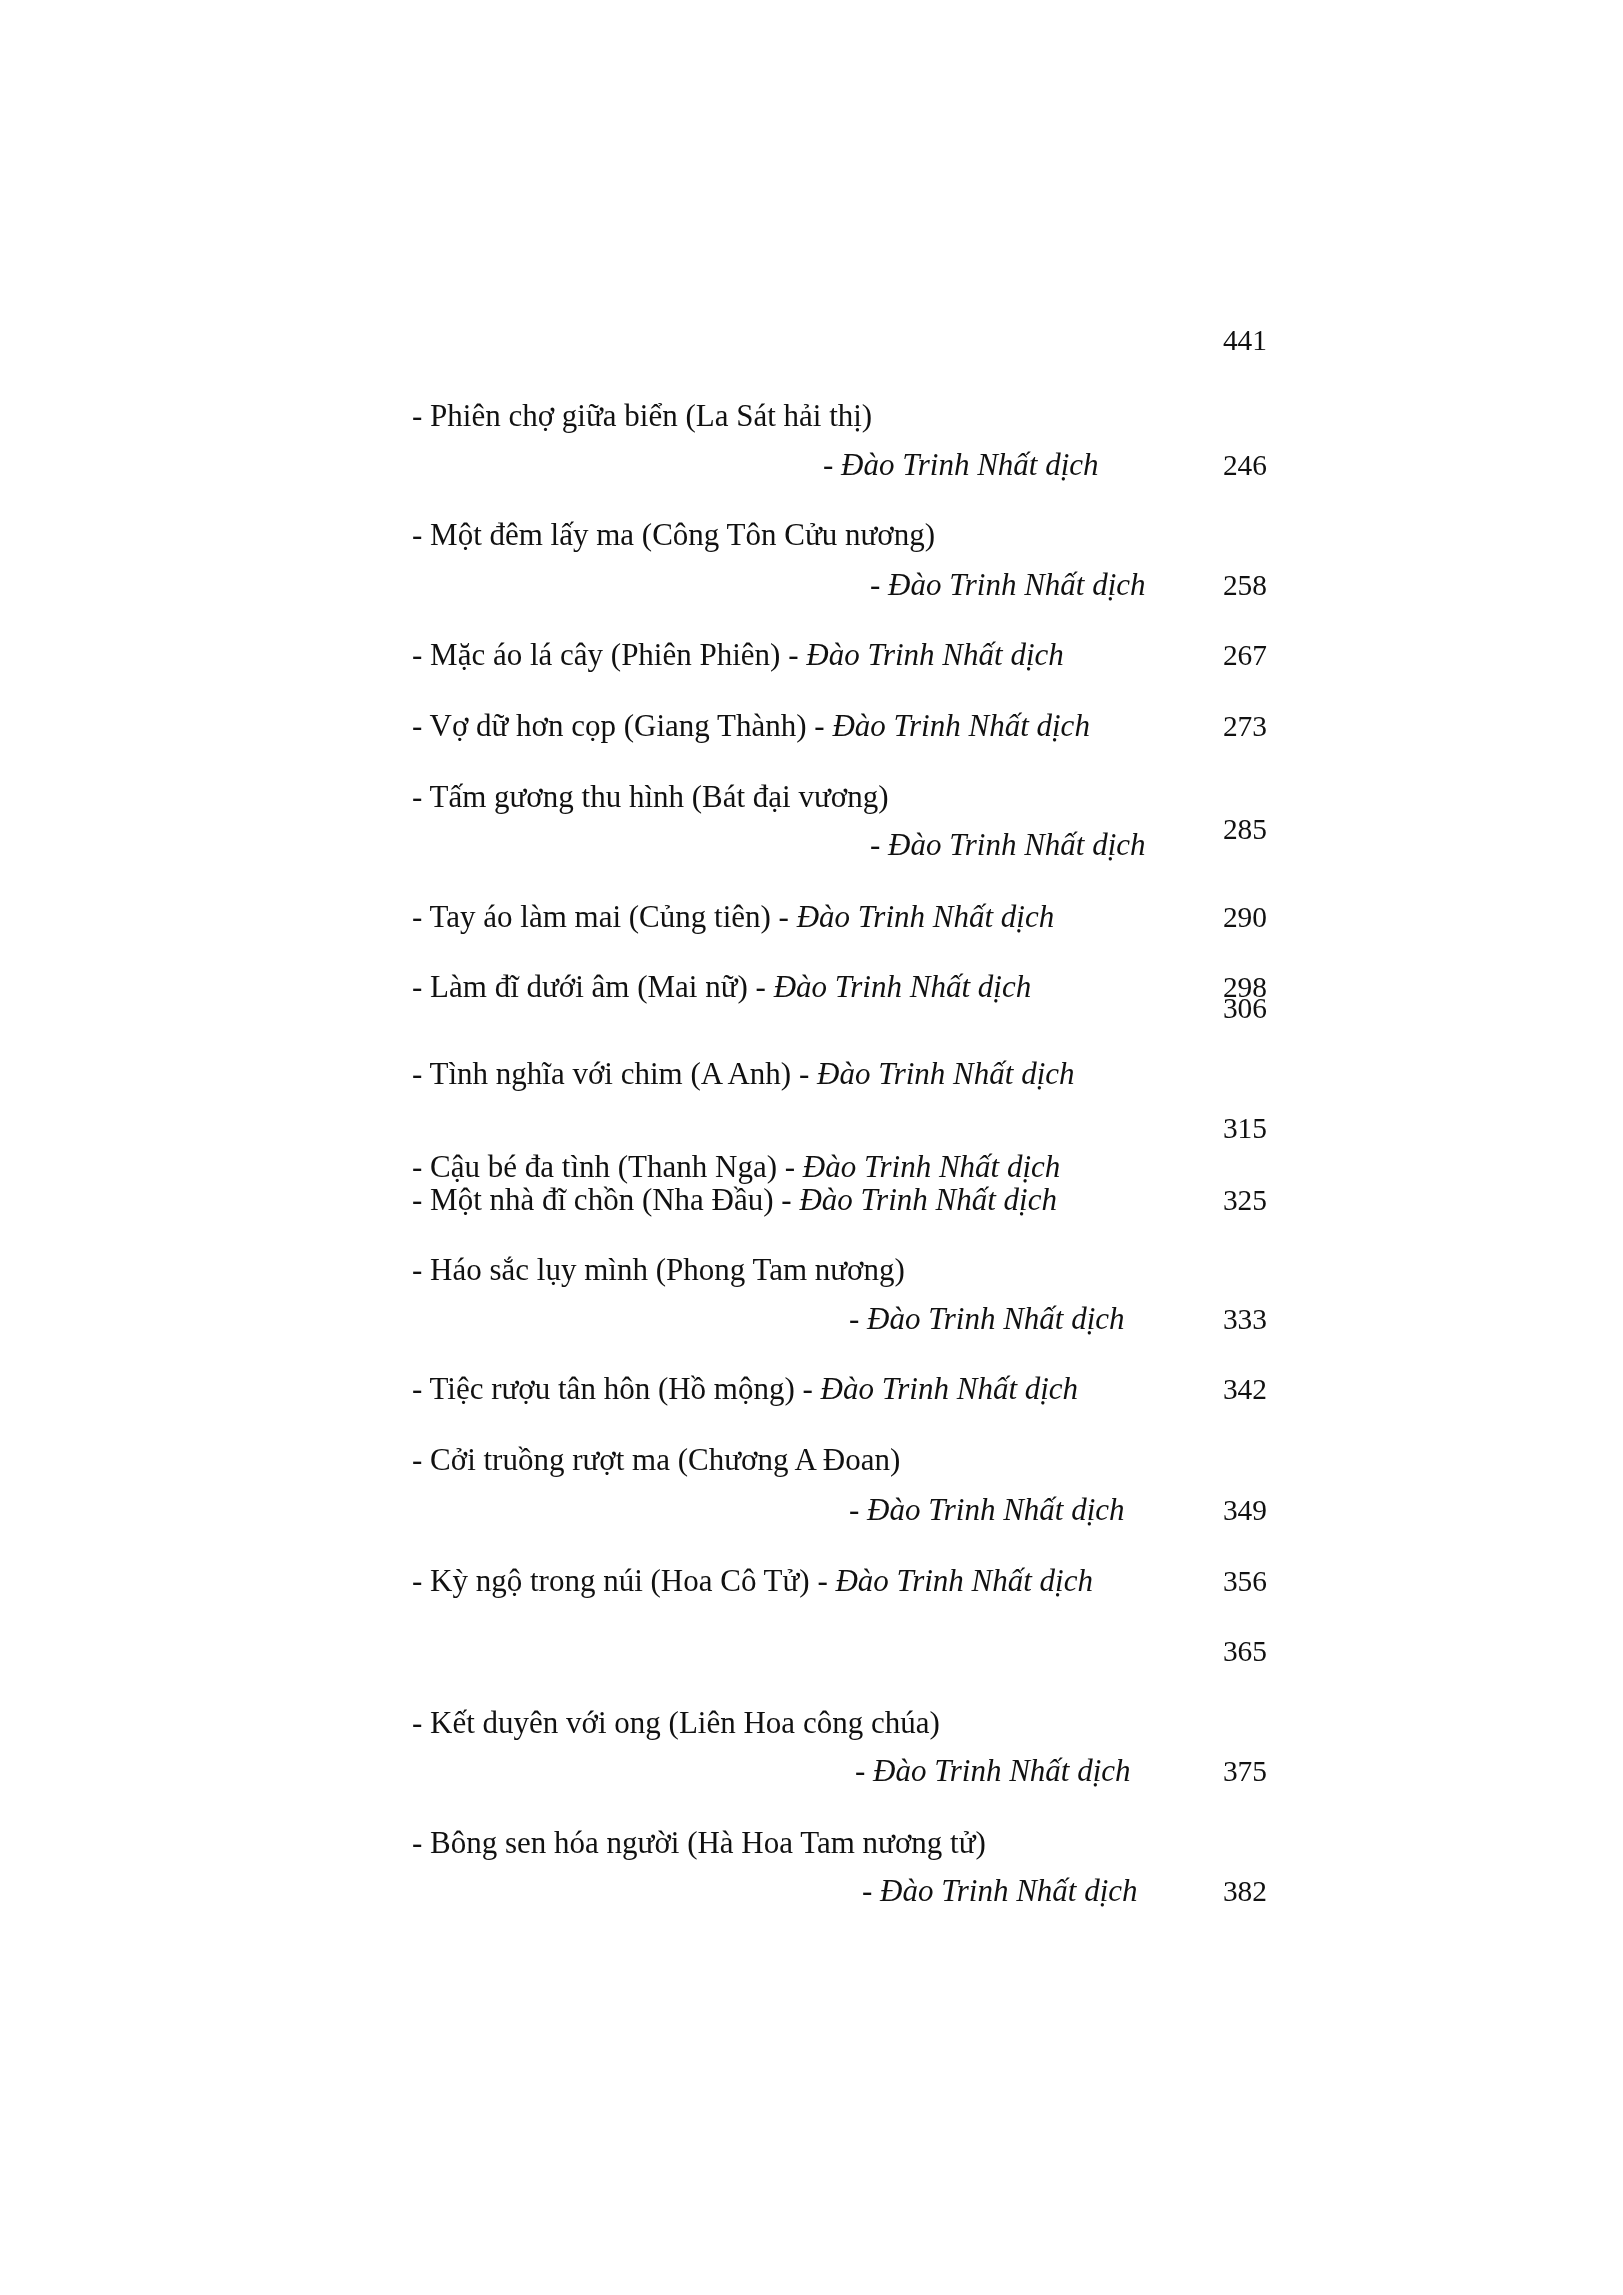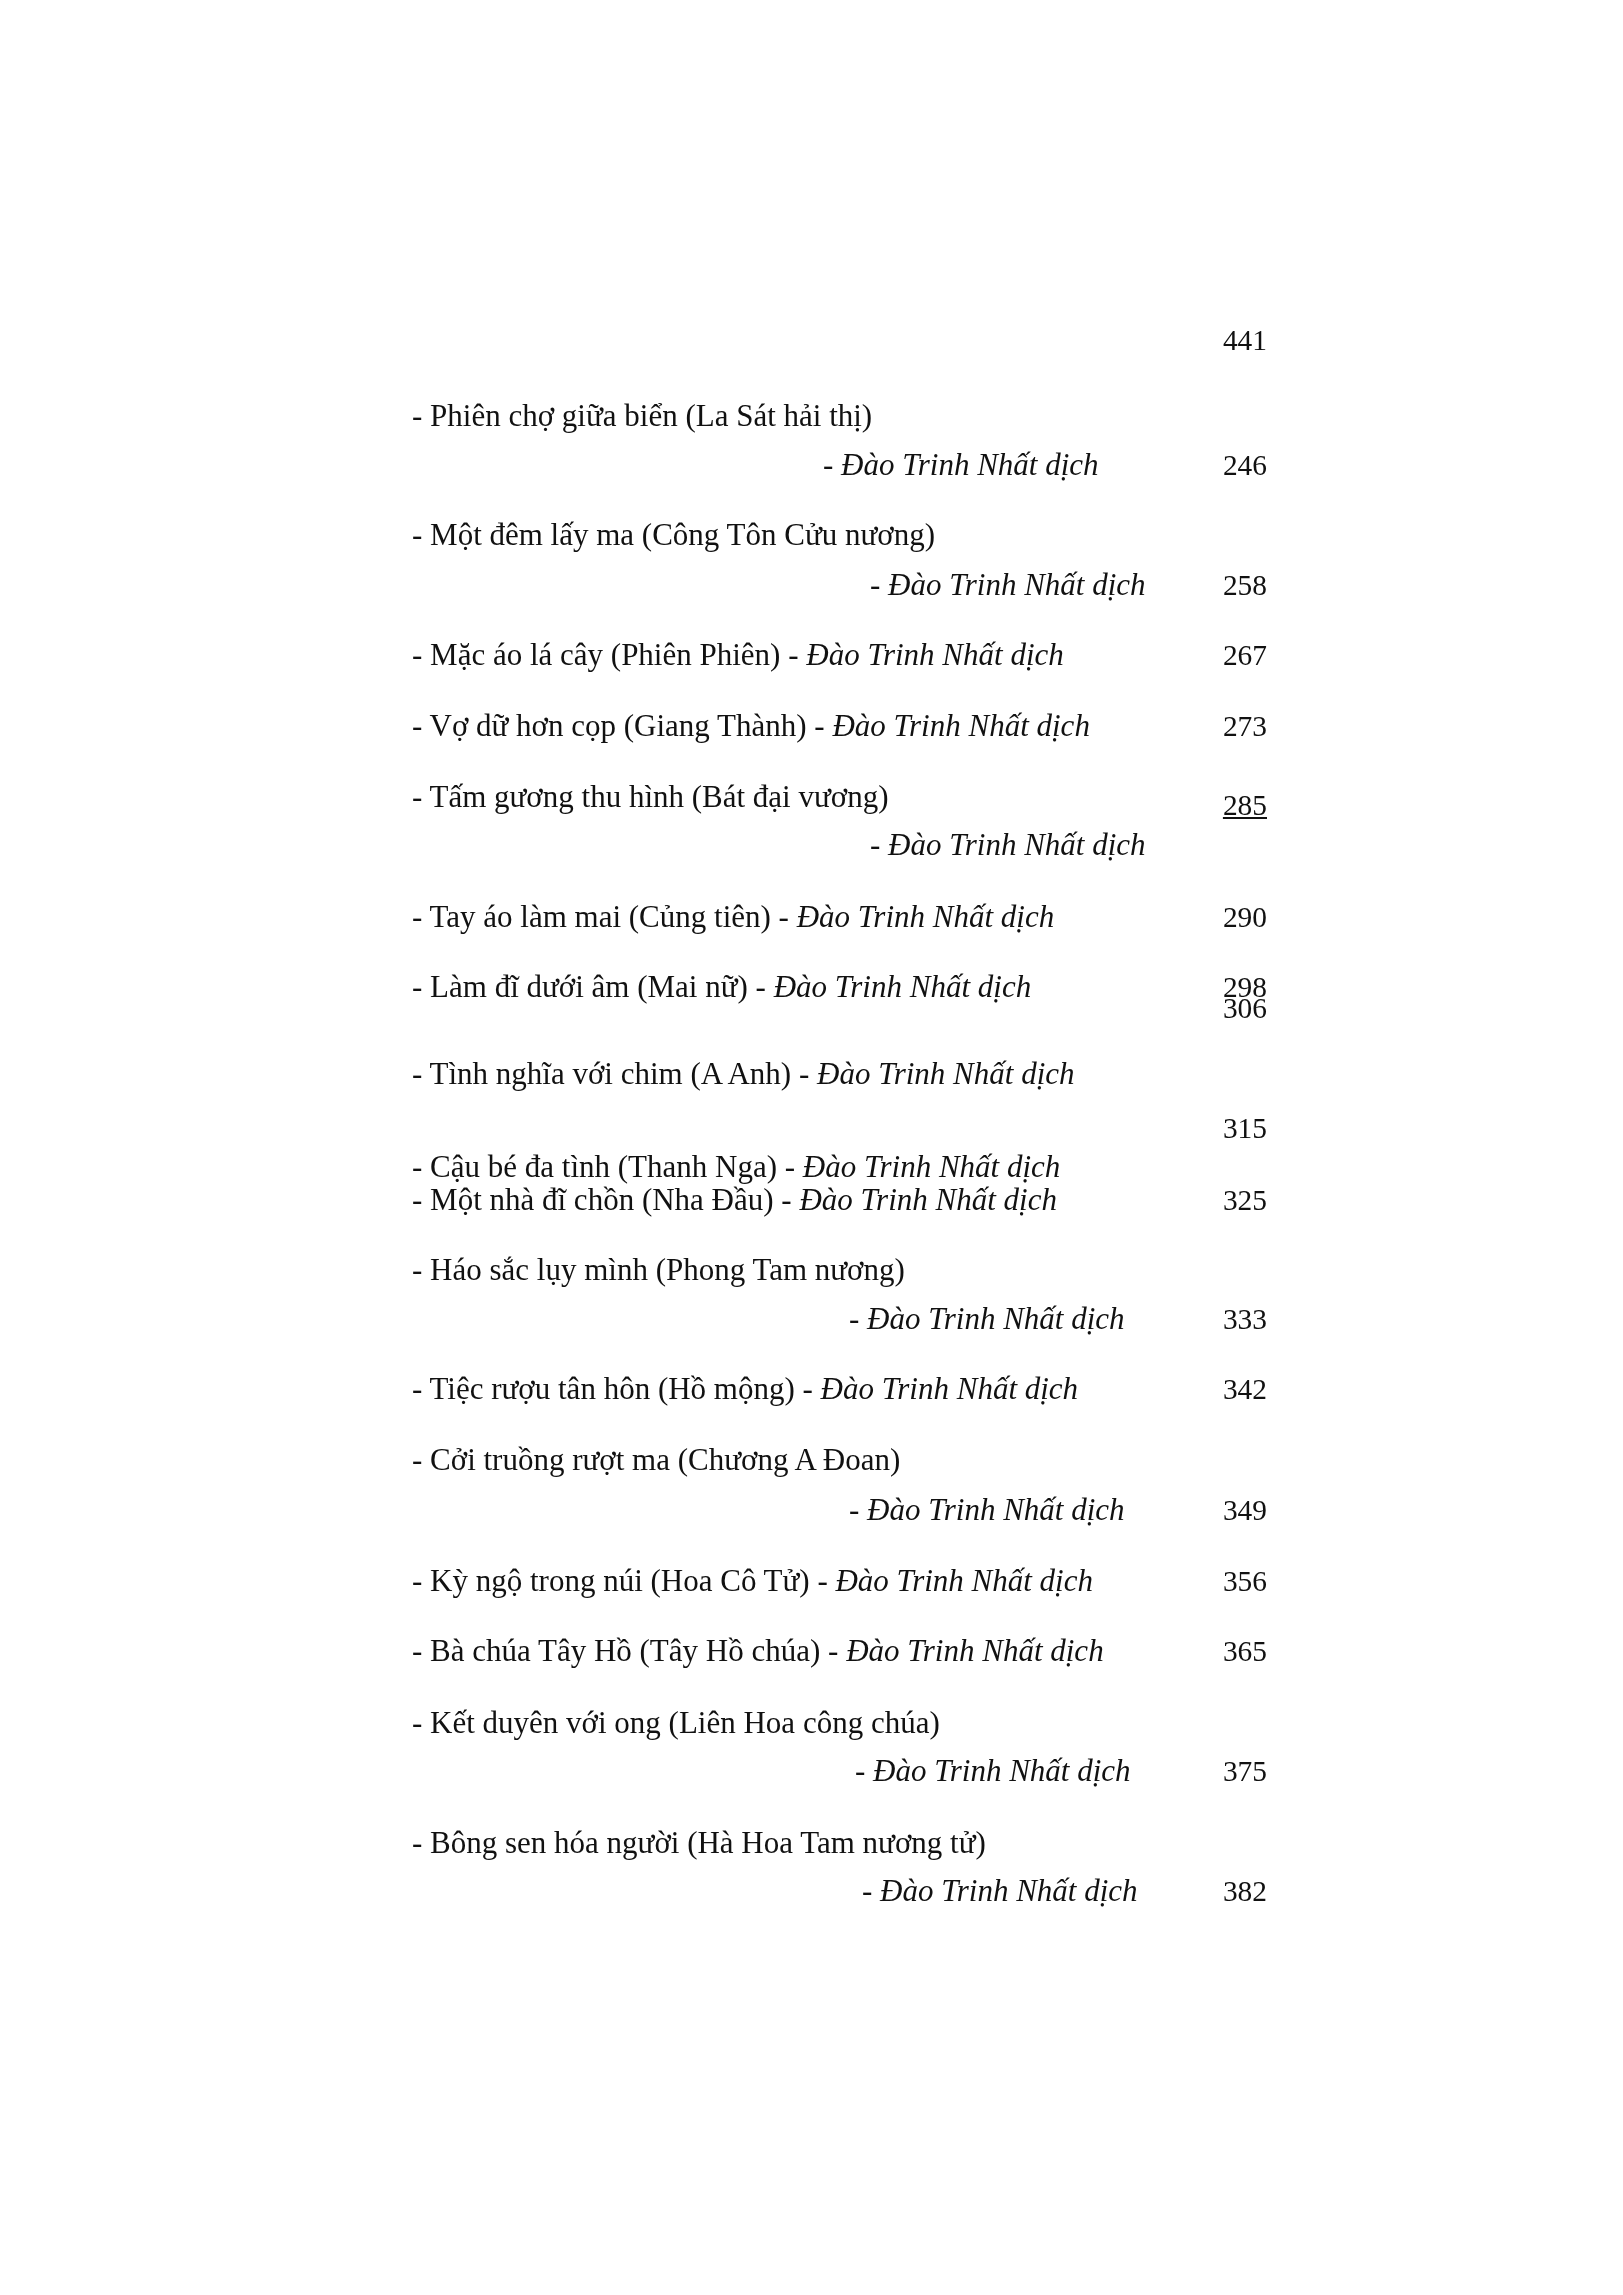--- a/index.html
+++ b/index.html
@@ -43,21 +43,21 @@
   <div class="num" style="top:634px;">267</div>
 
   <div class="line title" style="top:705px;">
     <span>- Vợ dữ hơn cọp (Giang Thành) -</span>
     <span class="credit">Đào Trinh Nhất dịch</span>
   </div>
   <div class="num" style="top:705px;">273</div>
 
   <div class="line title" style="top:776px;">- Tấm gương thu hình (Bát đại vương)</div>
   <div class="line credit" style="top:824px; left:870px;">- Đào Trinh Nhất dịch</div>
-  <div class="num" style="top:784px;text-decoration:underline;">285</div>
+  <div class="num" style="top:808px;">285</div>
 
   <div class="line title" style="top:896px;">
     <span>- Tay áo làm mai (Củng tiên) -</span>
     <span class="credit">Đào Trinh Nhất dịch</span>
   </div>
   <div class="num" style="top:896px;">290</div>
 
   <div class="line title" style="top:966px;">
     <span>- Làm đĩ dưới âm (Mai nữ) -</span>
     <span class="credit">Đào Trinh Nhất dịch</span>
@@ -95,24 +95,20 @@
   <div class="line title" style="top:1439px;">- Cởi truồng rượt ma (Chương A Đoan)</div>
   <div class="line credit" style="top:1489px; left:849px;">- Đào Trinh Nhất dịch</div>
   <div class="num" style="top:1489px;">349</div>
 
   <div class="line title" style="top:1560px;">
     <span>- Kỳ ngộ trong núi (Hoa Cô Tử) -</span>
     <span class="credit">Đào Trinh Nhất dịch</span>
   </div>
   <div class="num" style="top:1560px;">356</div>
 
-  <div class="line title" style="top:1630px;">
-    <span>- Bà chúa Tây Hồ (Tây Hồ chúa) -</span>
-    <span class="credit">Đào Trinh Nhất dịch</span>
-  </div>
   <div class="num" style="top:1630px;">365</div>
 
   <div class="line title" style="top:1702px;">- Kết duyên với ong (Liên Hoa công chúa)</div>
   <div class="line credit" style="top:1750px; left:855px;">- Đào Trinh Nhất dịch</div>
   <div class="num" style="top:1750px;">375</div>
 
   <div class="line title" style="top:1822px;">- Bông sen hóa người (Hà Hoa Tam nương tử)</div>
   <div class="line credit" style="top:1870px; left:862px;">- Đào Trinh Nhất dịch</div>
   <div class="num" style="top:1870px;">382</div>
 

